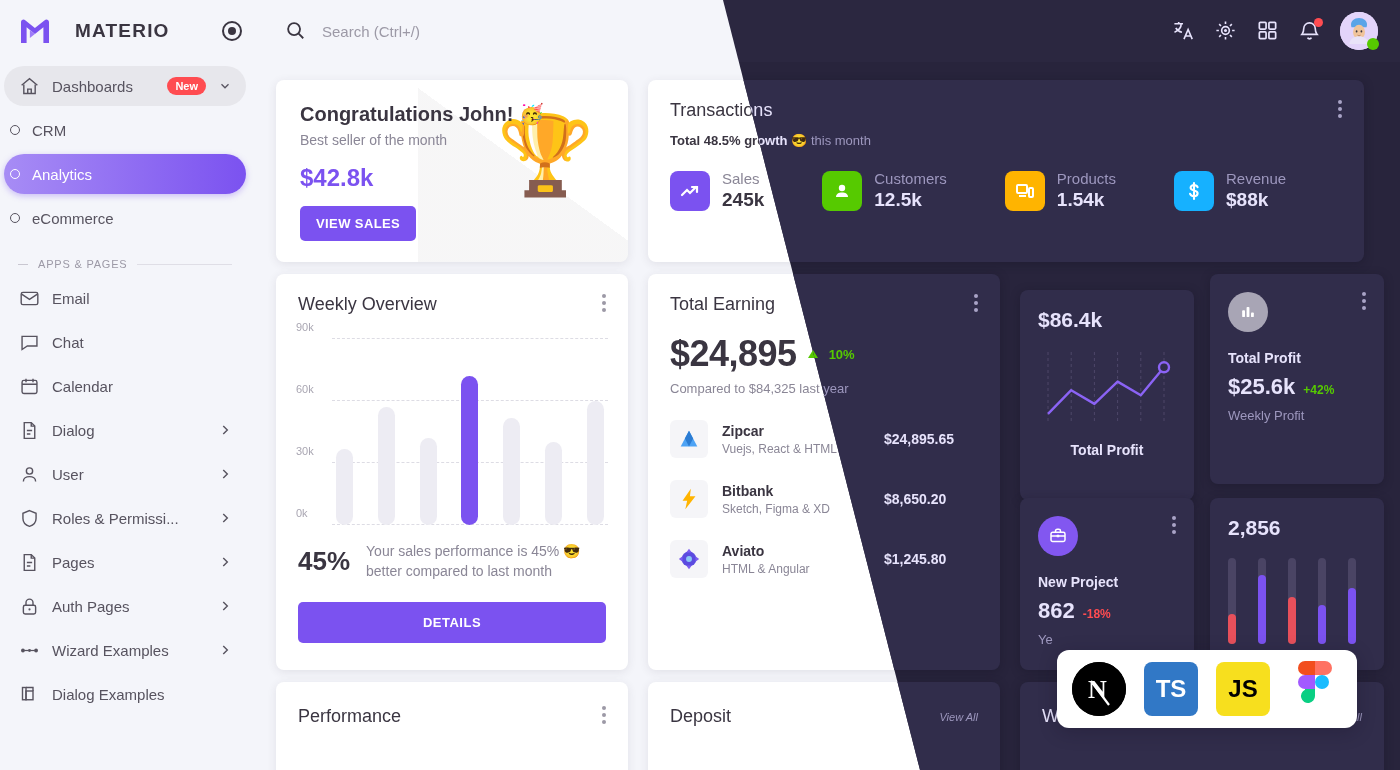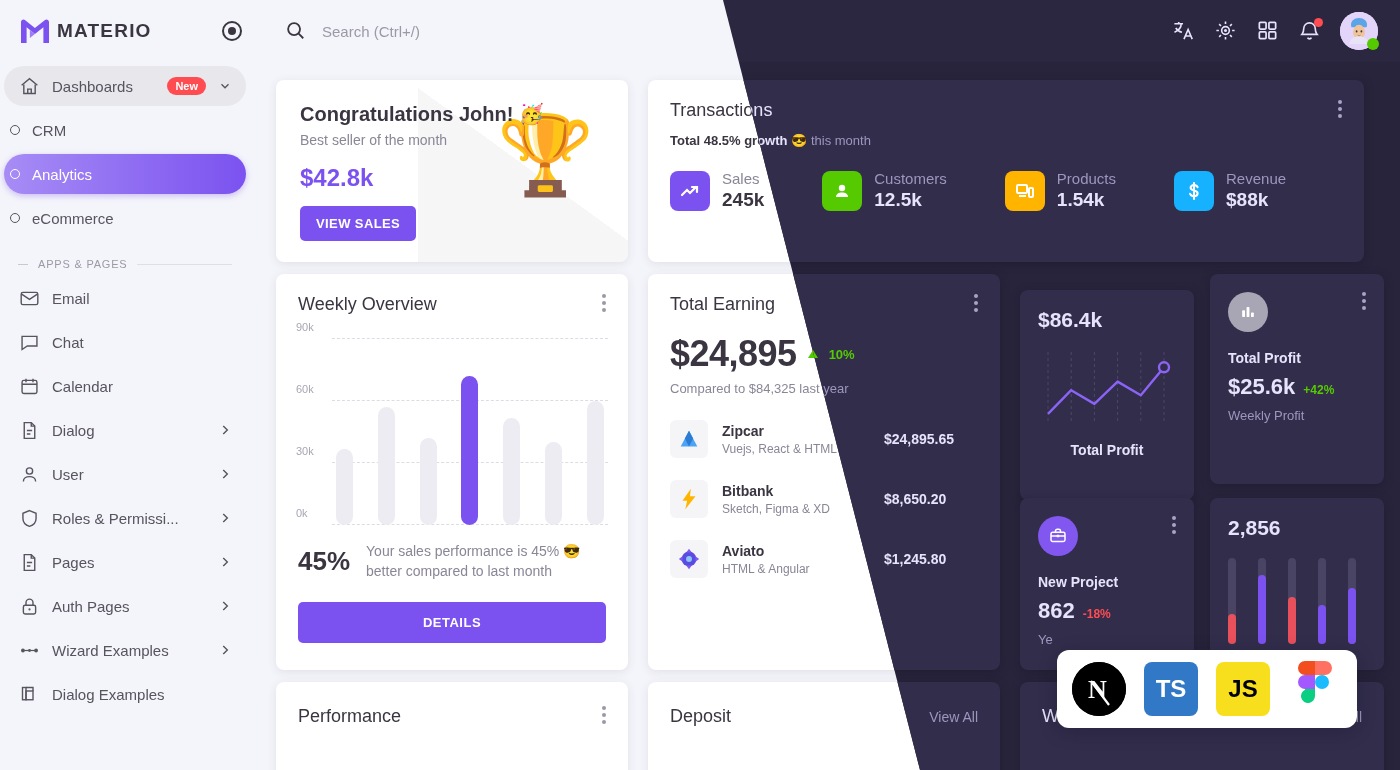--- a/index.html
+++ b/index.html
@@ -16,21 +16,21 @@
     
     clip-path: polygon(723px 0px, 1400px 0px, 1400px 770px, 920px 770px);
   }
 
   
   .sidebar {
     position: absolute; left: 0; top: 0; width: 260px; height: 770px;
     background: #F4F5FA; z-index: 5;
   }
   .brand {
-    height: 62px; display: flex; align-items: center; gap: 7px; padding: 0 18px 0 20px;
+    height: 62px; display: flex; align-items: center; gap: 25px; padding: 0 18px 0 20px;
   }
   .brand-logo { width: 30px; height: 26px; flex: none; }
   .brand-name {
     font-size: 19px; font-weight: bold; letter-spacing: 1.2px; color: #3A3541;
   }
   .collapse-dot {
     margin-left: auto; width: 20px; height: 20px; border: 2px solid #3A3541;
     border-radius: 50%; display: flex; align-items: center; justify-content: center;
   }
   .collapse-dot i { width: 8px; height: 8px; border-radius: 50%; background: #3A3541; display:block; }
@@ -178,21 +178,21 @@
   #profitA { left: 760px; top: 228px; width: 174px; height: 210px; }
   #profitB { left: 950px; top: 212px; width: 174px; height: 210px; }
   #projC   { left: 760px; top: 436px; width: 174px; height: 172px; }
   #projD   { left: 950px; top: 436px; width: 174px; height: 172px; }
 
   
   #perf { left: 16px; top: 620px; width: 352px; height: 150px; }
   #deposit { left: 388px; top: 620px; width: 352px; height: 150px; }
   #withdraw { left: 760px; top: 620px; width: 364px; height: 150px; }
   .bot-head { display: flex; align-items: center; padding: 24px 22px 0 22px; }
-  .view-all { margin-left: auto; font-size: 14px; color: #8A8696; cursor: pointer; }
+  .view-all { margin-left: auto; font-size: 11px; color: #8A8696; cursor: pointer; font-style: italic; }
   .dark .appbar-bg {
     position: absolute; left: 0; top: 0; right: 0; height: 62px; background: #2B2740;
   }
   .dark .content-bg { position: absolute; left: 0; top: 62px; right: 0; bottom: 0; background: #28243C; }
   .dark .card { background: #312D4B; box-shadow: 0 2px 10px rgba(20,16,35,.35); }
   .dark .card-title { color: #E7E3FC; }
   .dark .dots i { background: #A9A3C7; }
   .dark .search-input { color: #E7E3FC; }
   .dark .search-input::placeholder { color: #8F8AA8; }
   .dark .congrats-shine { background: linear-gradient(216deg, rgba(0,0,0,0) 48%, rgba(255,255,255,.03) 48%); }

